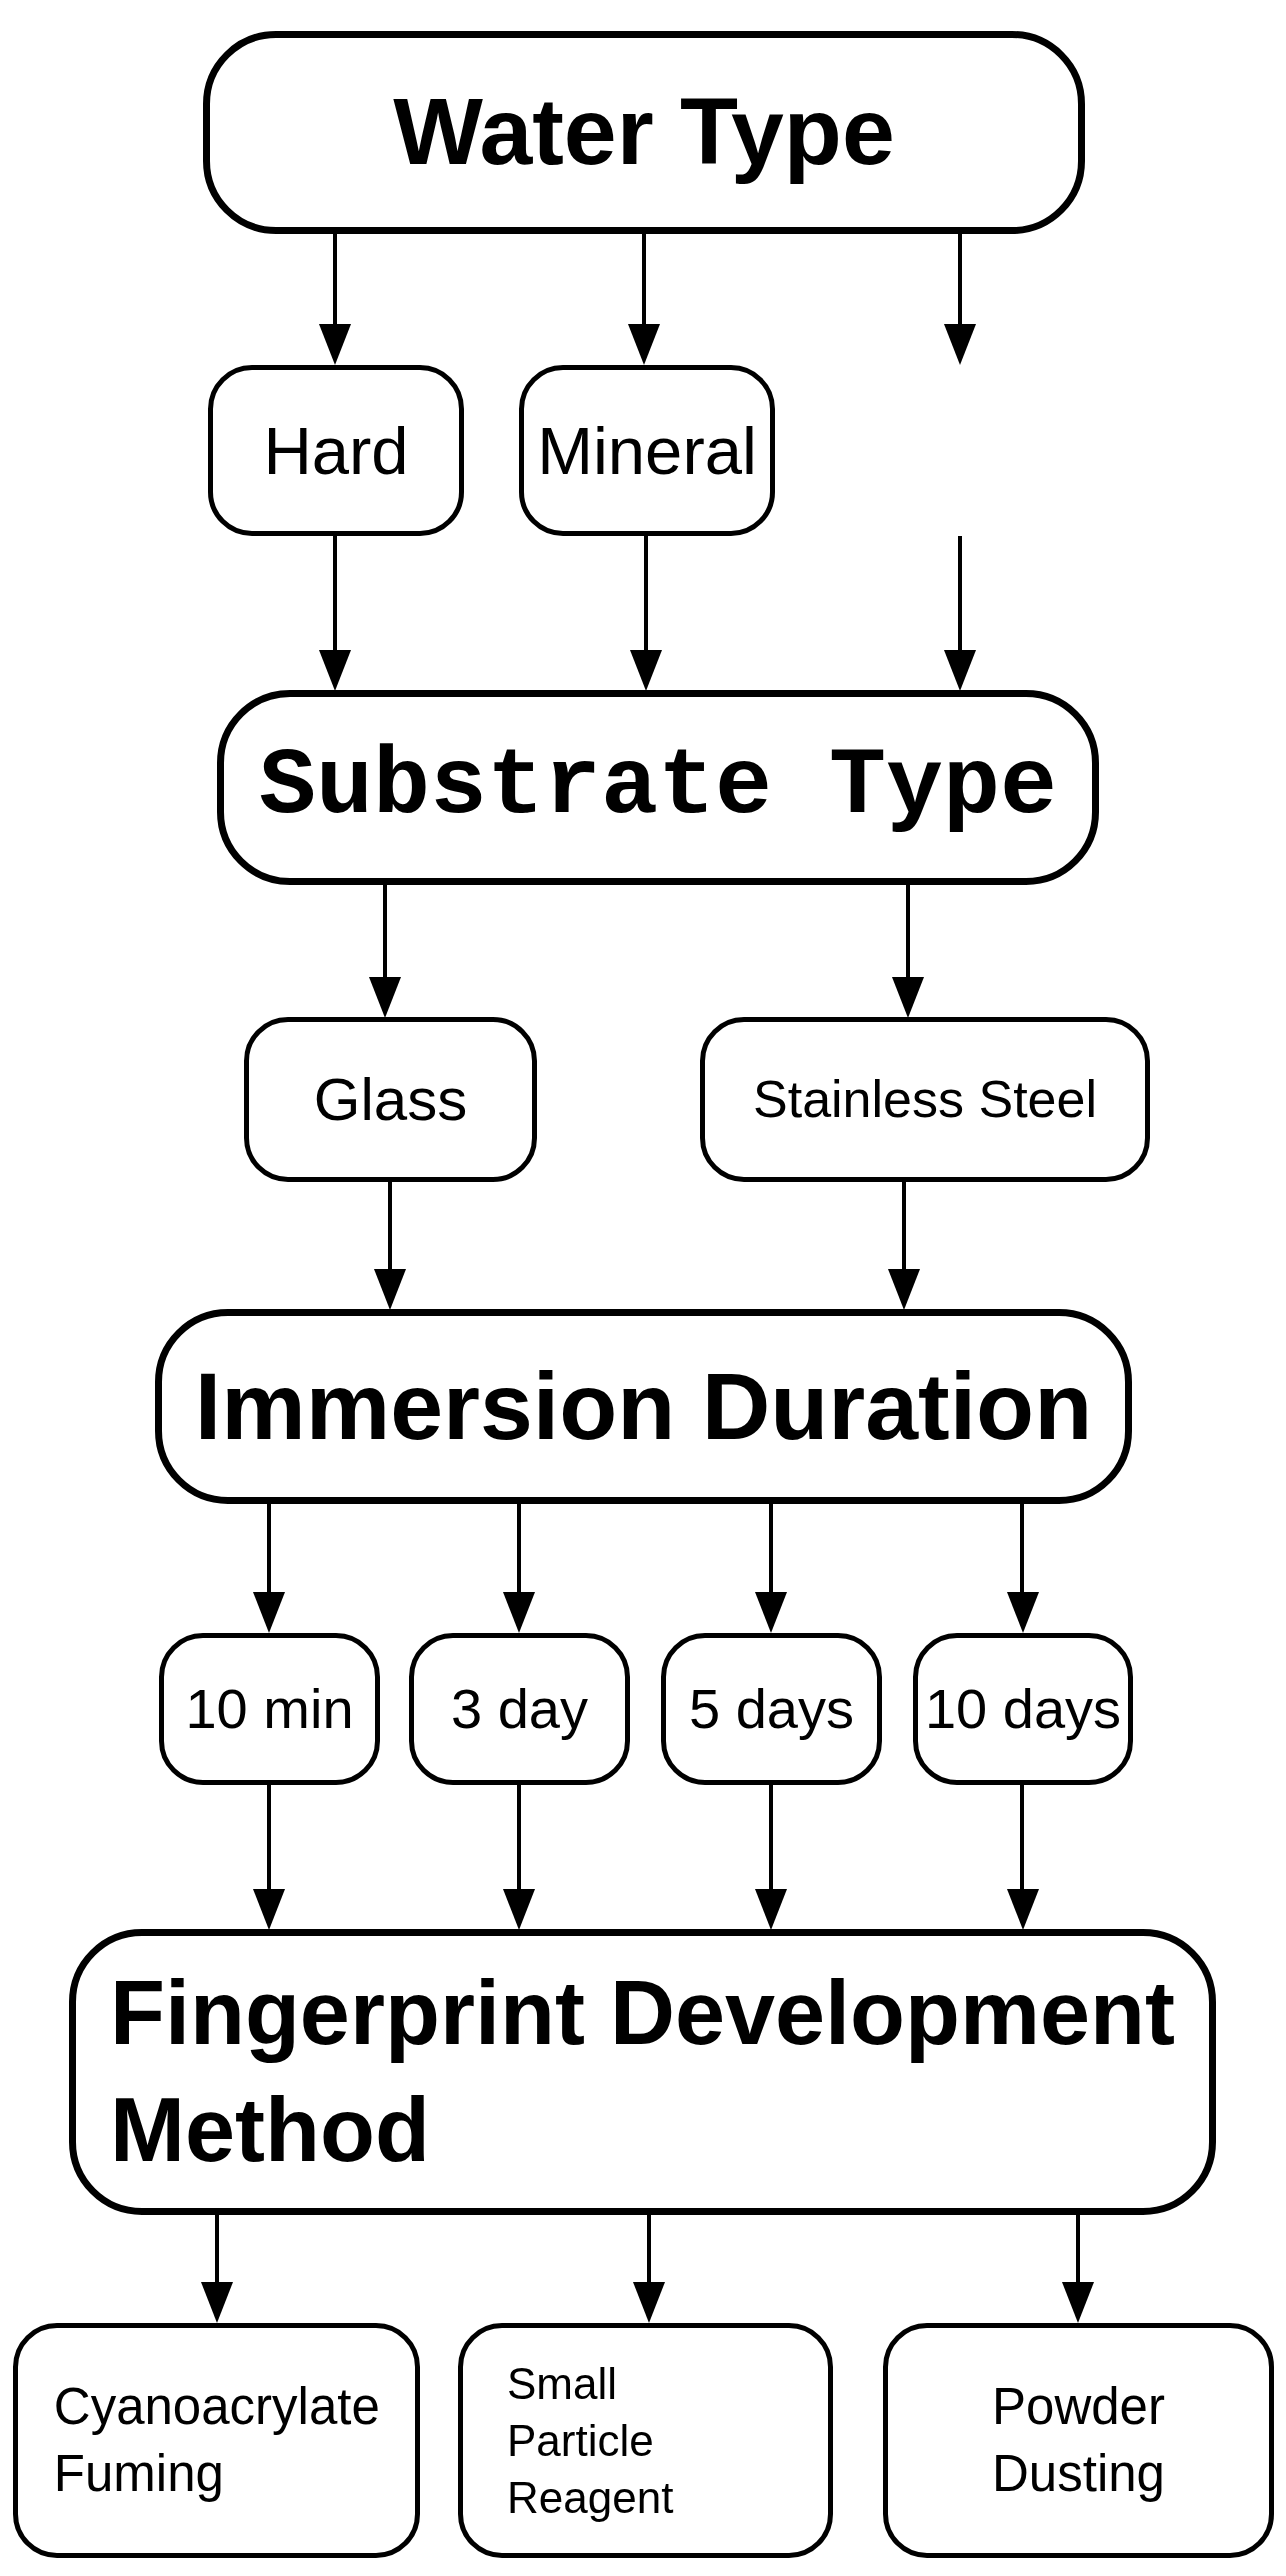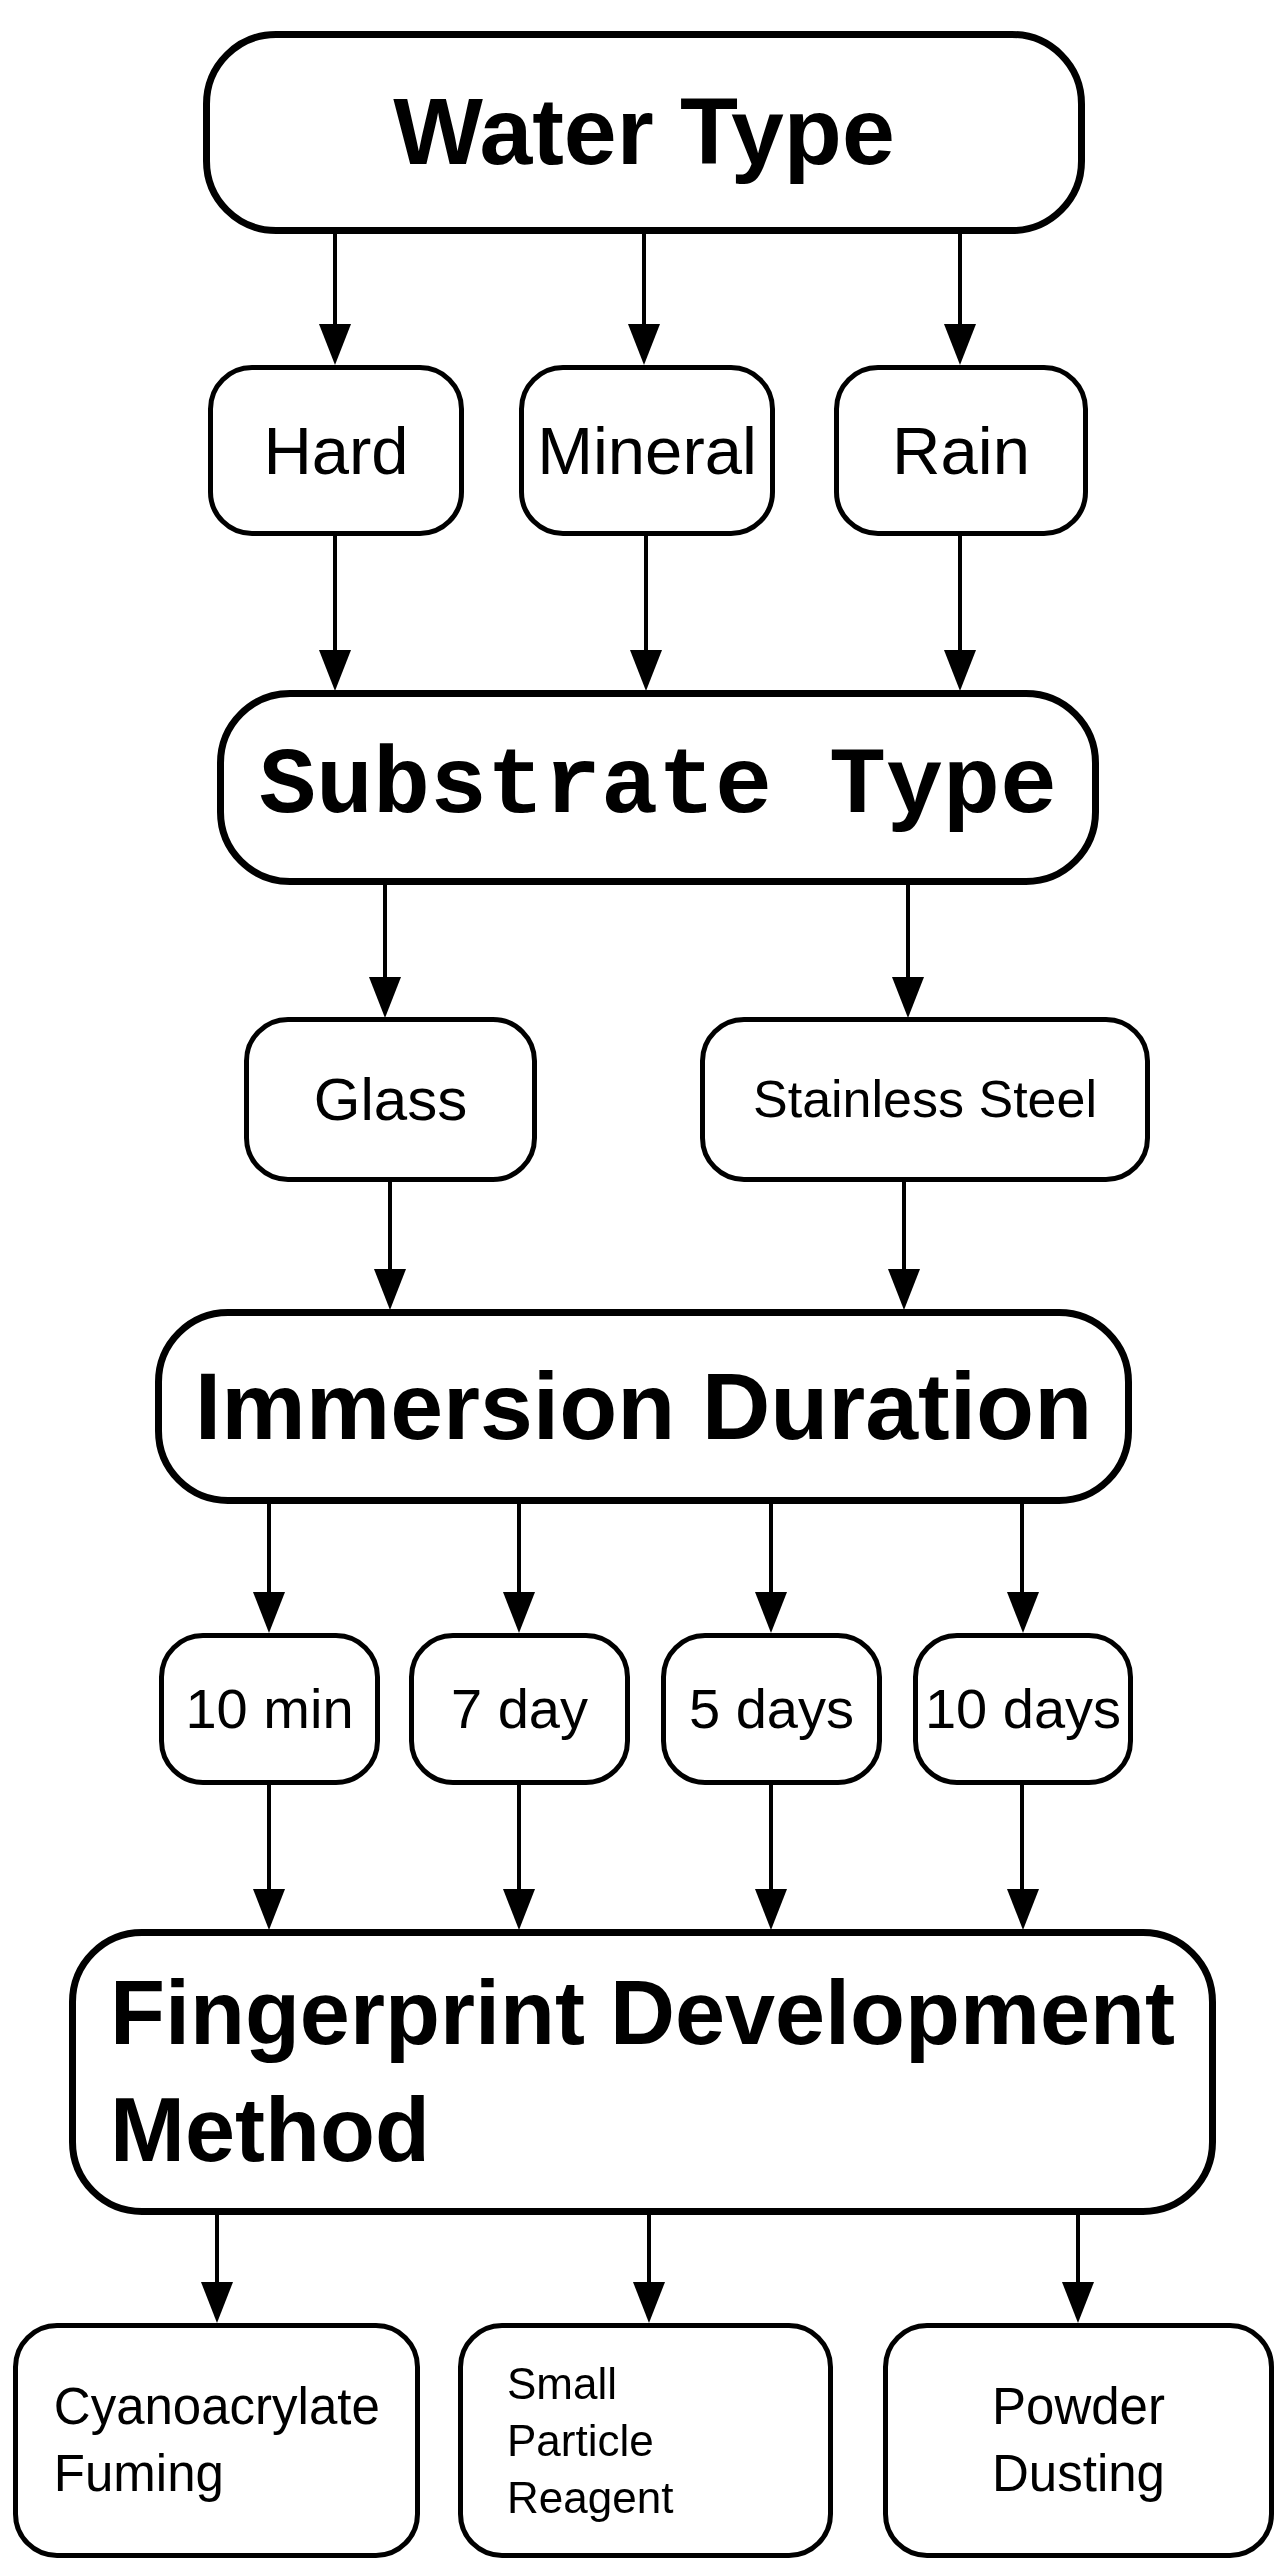--- a/index.html
+++ b/index.html
@@ -68,23 +68,20 @@
   <div class="head" style="left:628px; top:324px;"></div>
   <div class="shaft" style="left:958px; top:234px; height:92px;"></div>
   <div class="head" style="left:944px; top:324px;"></div>
 
   <div class="node oneline" style="left:208px; top:365px; width:256px; height:171px; font-size:67px;">
     <span class="label">Hard</span>
   </div>
   <div class="node oneline" style="left:519px; top:365px; width:256px; height:171px; font-size:67px;">
     <span class="label">Mineral</span>
   </div>
-  <div class="node oneline" style="left:834px; top:365px; width:254px; height:171px; font-size:67px;">
-    <span class="label">Rain</span>
-  </div>
 
   <div class="shaft" style="left:333px; top:536px; height:115px;"></div>
   <div class="head" style="left:319px; top:650px;"></div>
   <div class="shaft" style="left:644px; top:536px; height:115px;"></div>
   <div class="head" style="left:630px; top:650px;"></div>
   <div class="shaft" style="left:958px; top:536px; height:115px;"></div>
   <div class="head" style="left:944px; top:650px;"></div>
 
   <div class="node big oneline" style="left:217px; top:690px; width:882px; height:195px;font-family:Liberation Mono, monospace;">
     <span class="label">Substrate Type</span>
@@ -117,21 +114,21 @@
   <div class="head" style="left:503px; top:1592px;"></div>
   <div class="shaft" style="left:769px; top:1504px; height:89px;"></div>
   <div class="head" style="left:755px; top:1592px;"></div>
   <div class="shaft" style="left:1020px; top:1504px; height:89px;"></div>
   <div class="head" style="left:1007px; top:1592px;"></div>
 
   <div class="node oneline" style="left:159px; top:1633px; width:221px; height:152px; font-size:56px;">
     <span class="label">10 min</span>
   </div>
   <div class="node oneline" style="left:409px; top:1633px; width:221px; height:152px; font-size:56px;">
-    <span class="label">7 day</span>
+    <span class="label">3 day</span>
   </div>
   <div class="node oneline" style="left:661px; top:1633px; width:221px; height:152px; font-size:56px;">
     <span class="label">5 days</span>
   </div>
   <div class="node oneline" style="left:913px; top:1633px; width:220px; height:152px; font-size:56px;">
     <span class="label">10 days</span>
   </div>
 
   <div class="shaft" style="left:267px; top:1785px; height:105px;"></div>
   <div class="head" style="left:253px; top:1889px;"></div>

